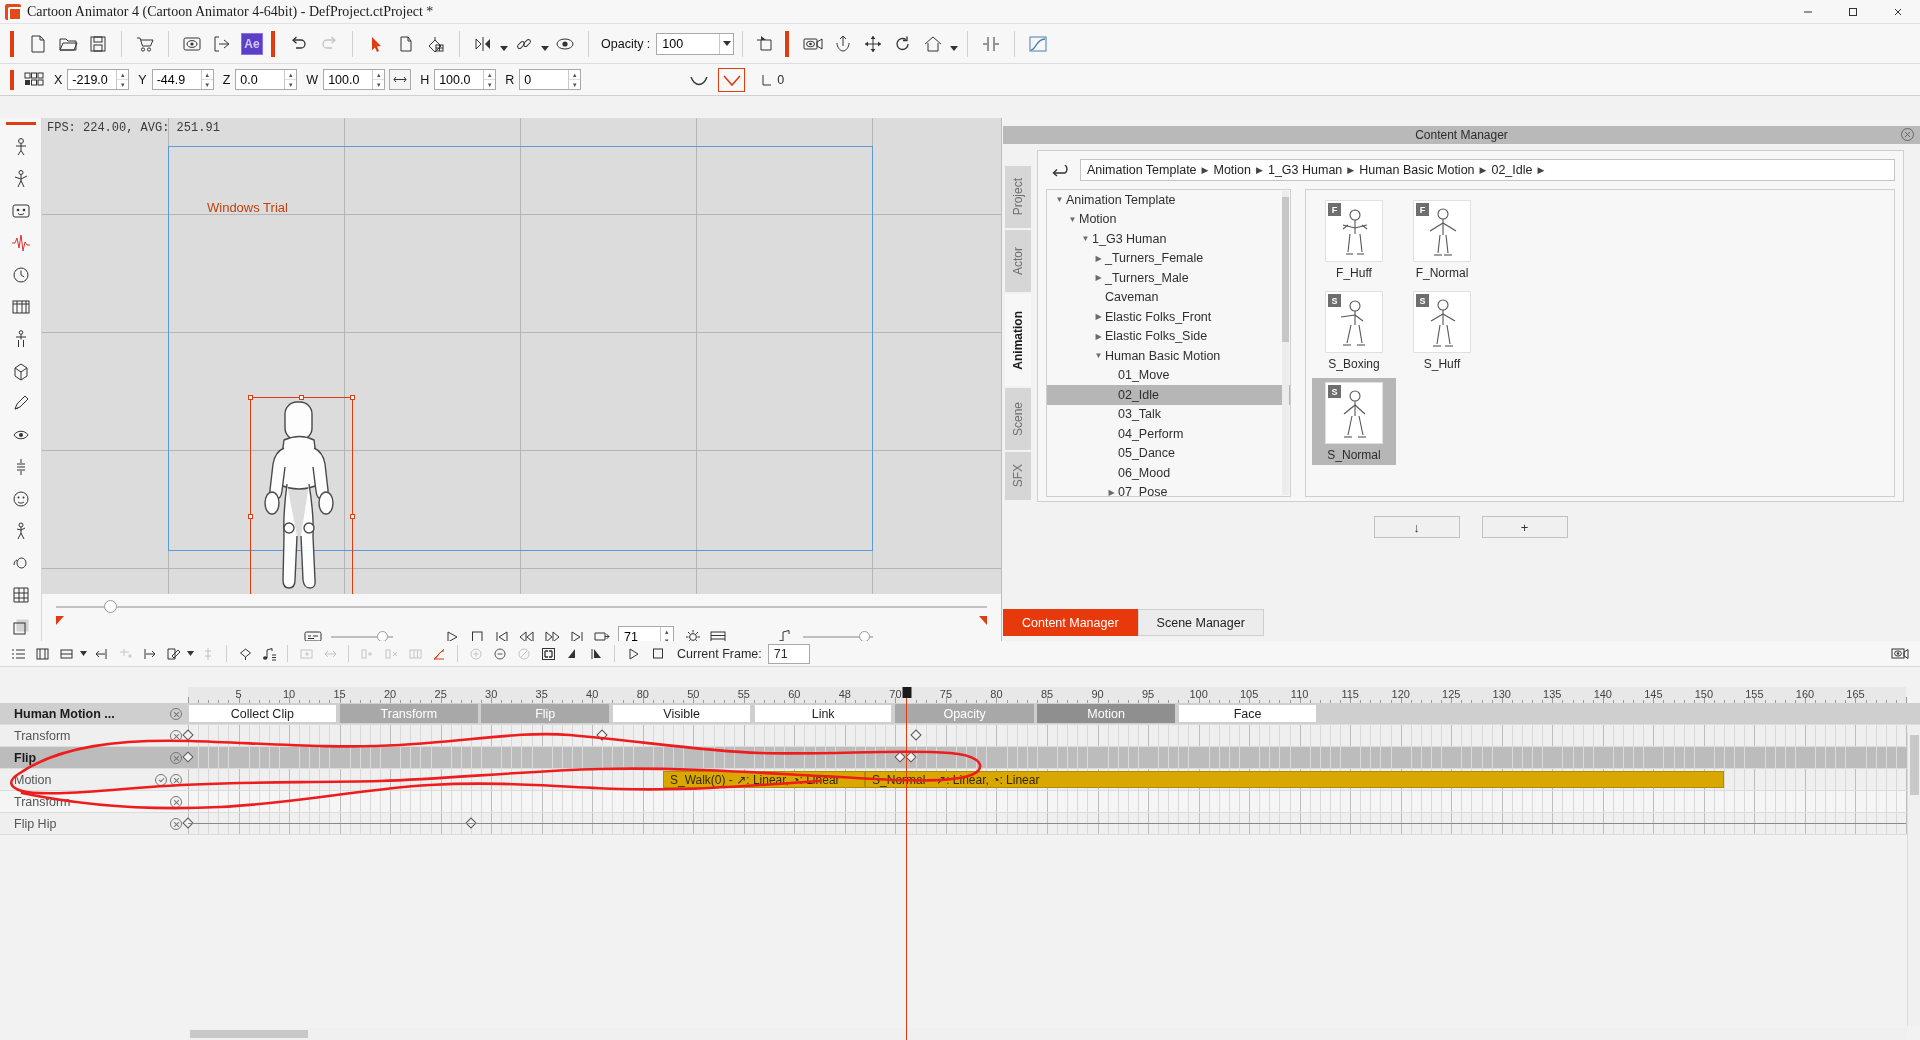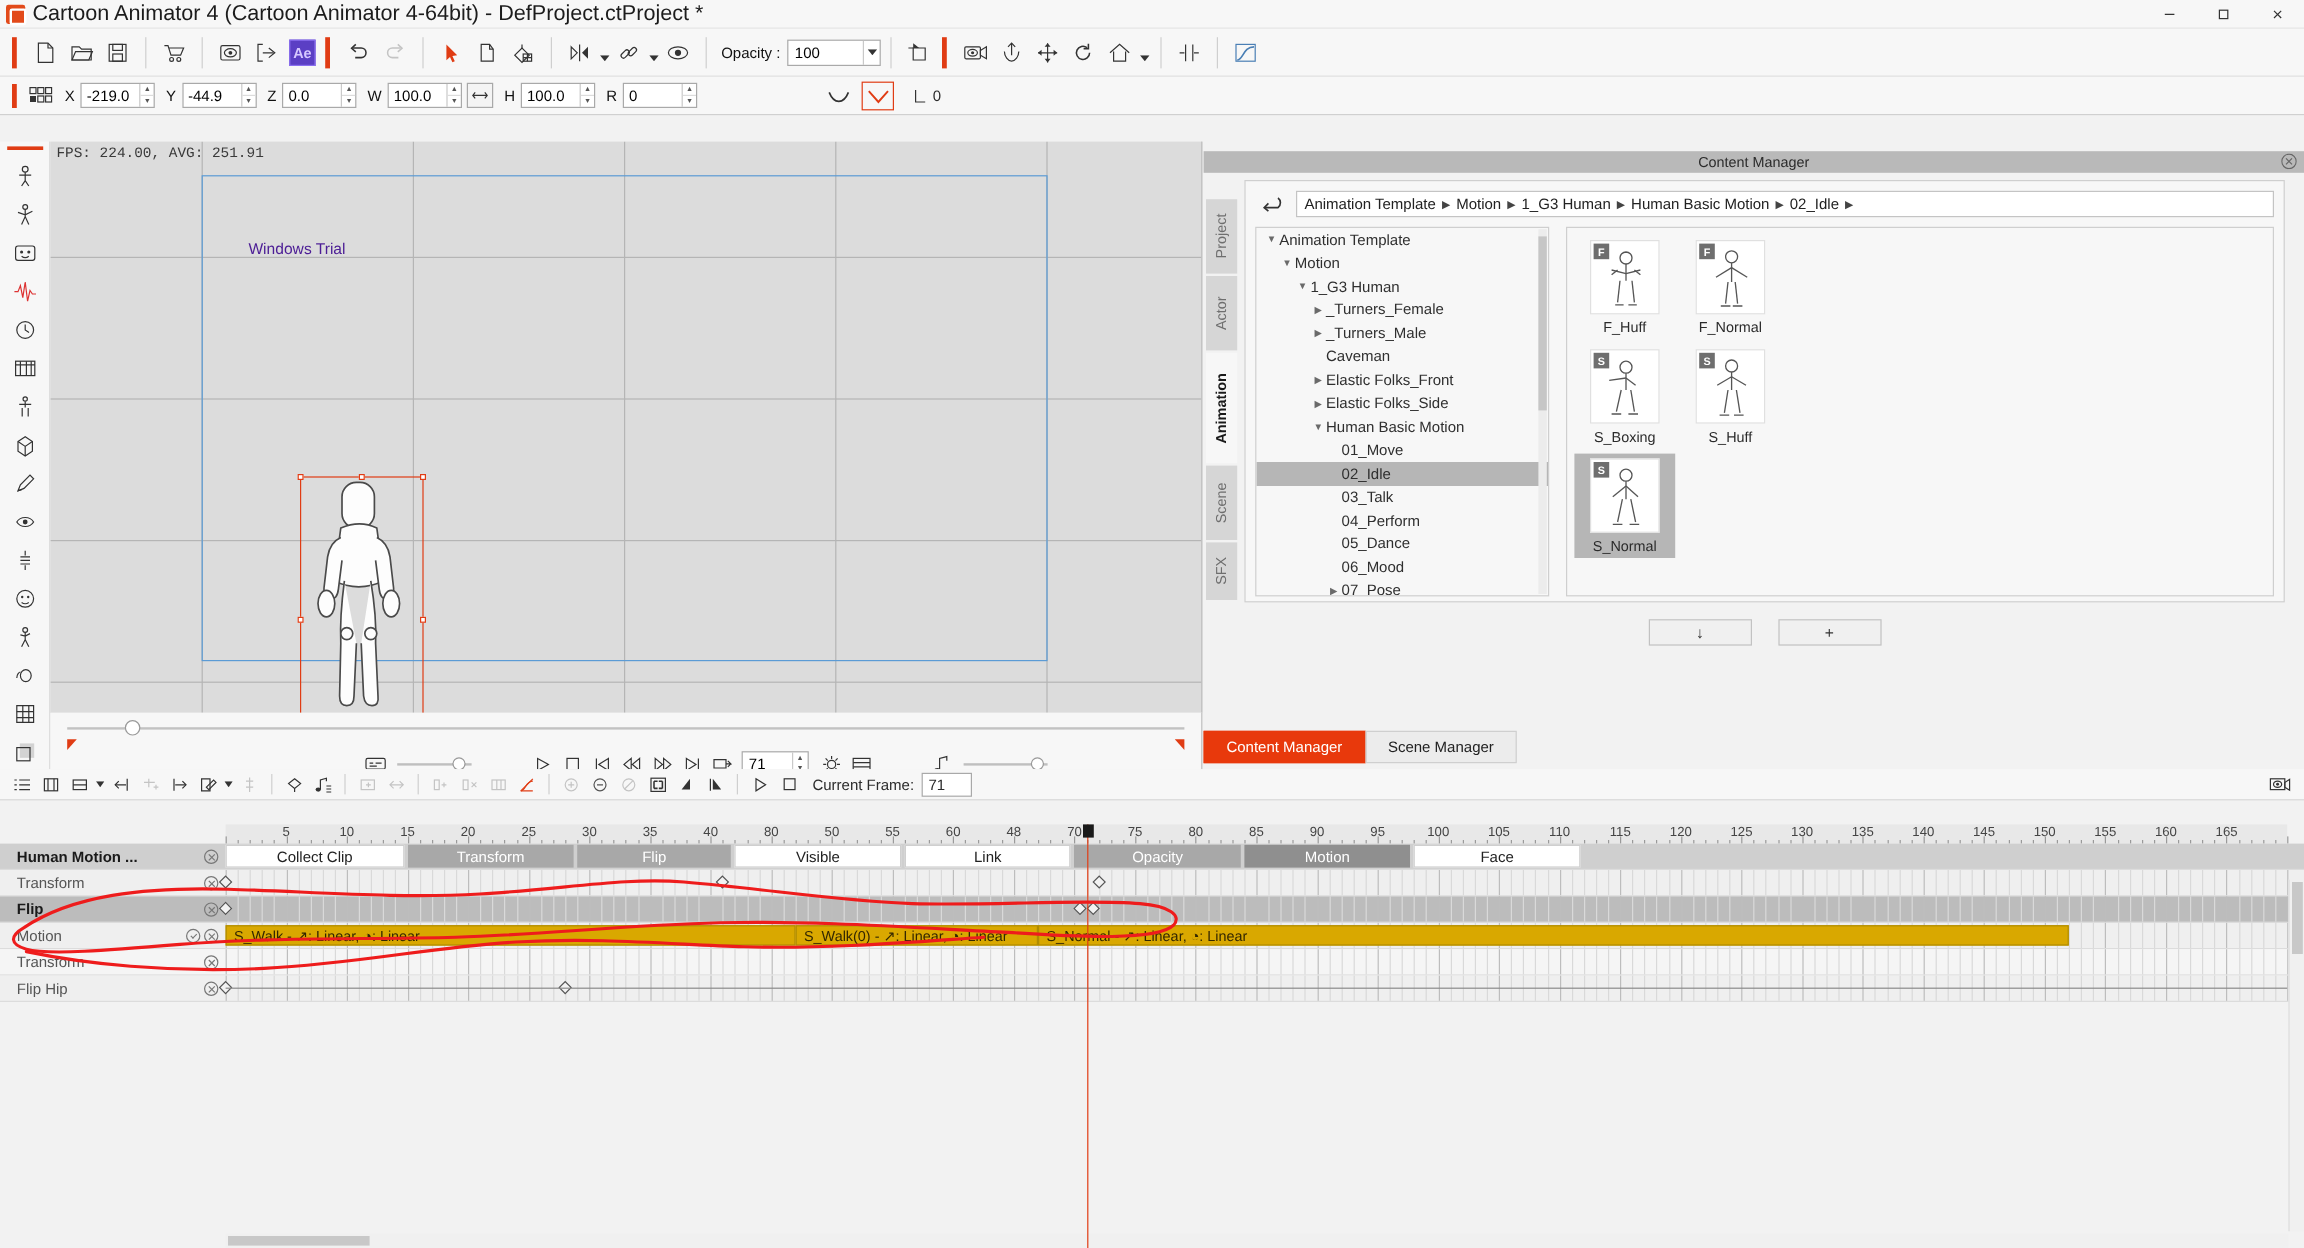--- a/index.html
+++ b/index.html
@@ -17,21 +17,21 @@
   .titlebar {
     height:24px; background:#f7f7f7; display:flex; align-items:center;
     border-bottom:1px solid #e2e2e2;
   }
   .app-icon {
     width:16px;height:16px;margin:0 6px 0 5px;background:#e24a1a;
     border-radius:2px;position:relative;flex:none;
   }
   .app-icon:after{content:"";position:absolute;left:3px;top:3px;width:10px;height:10px;
     border:2px solid #fff;border-radius:2px;}
-  .title-text { font-size:18px; color:#1c1c1c; }
+  .title-text { font-size:14px; color:#1c1c1c;font-family:Liberation Serif, serif; }
   .win-btns{margin-left:auto;display:flex;height:100%;}
   .win-btn{width:45px;height:100%;display:flex;align-items:center;justify-content:center;color:#333;}
   .win-btn svg{display:block;}
 
   
   .menubar{height:22px;background:#f7f7f7;display:flex;align-items:center;padding-left:6px;
     border-bottom:1px solid #e4e4e4;}
   .menu-item{padding:2px 10px;font-size:12.5px;color:#1f1f1f;cursor:default;}
 
   
@@ -73,21 +73,21 @@
   .rail-btn{width:42px;height:32px;display:flex;align-items:center;justify-content:center;}
 
   
   .viewport{position:absolute;left:42px;top:118px;width:960px;height:476px;background:#dcdcdc;
     border-right:1px solid #bdbdbd;overflow:hidden;}
   .fps{position:absolute;left:5px;top:3px;font:12px "Liberation Mono",monospace;color:#3a3a3a;z-index:5;}
   .vgrid{position:absolute;inset:0;}
   .vgrid i{position:absolute;background:#b5b5b5;}
   .safe{position:absolute;left:126px;top:28px;width:705px;height:405px;
     border:1px solid #5b9bd5;}
-  .watermark{position:absolute;left:165px;top:82px;font-size:13px;color:#4c1d95;}
+  .watermark{position:absolute;left:165px;top:82px;font-size:13px;color:#c2410c;}
   .charsel{position:absolute;left:208px;top:279px;width:103px;height:239px;border:1px solid #e03c14;}
   .charsel .h{position:absolute;width:5px;height:5px;background:#fff;border:1px solid #e03c14;}
 
   
   .playbar{position:absolute;left:42px;top:594px;width:960px;height:56px;background:#f7f7f7;
     border-right:1px solid #bdbdbd;border-bottom:1px solid #d2d2d2;}
   .tl-slider{position:absolute;left:14px;top:12px;right:14px;height:2px;background:#c2c2c2;}
   .tl-knob{position:absolute;left:48px;top:-6px;width:13px;height:13px;border-radius:50%;
     background:#fff;border:1px solid #999;}
   .mk-l{position:absolute;left:14px;top:22px;width:0;height:0;border-left:8px solid #e03c14;
@@ -1866,21 +1866,20 @@
                 <i style="left: 1637.15px;"></i>
                 <i style="left: 1647.26px;"></i>
                 <i style="left: 1657.36px;"></i>
                 <i class="b" style="left: 1667.47px;"></i>
                 <i style="left: 1677.58px;"></i>
                 <i style="left: 1687.68px;"></i>
                 <i style="left: 1697.79px;"></i>
                 <i style="left: 1707.89px;"></i>
                 <i class="b" style="left: 1718px;"></i>
               </div>
-              <div class="clip" style="left: 0px; width: 474.976px;">S_Walk - ↗: Linear, ◔: Linear</div>
               <div class="clip" style="left: 474.976px; width: 202.118px;">S_Walk(0) - ↗: Linear, ◔: Linear</div>
               <div class="clip" style="left: 677.094px; width: 859px;">S_Normal - ↗: Linear, ◔: Linear</div>
             </div>
           </div>
           <div class="track" style="top: 104px; background: rgb(245, 245, 245); border-bottom: 1px solid rgb(220, 220, 220);">
             <div class="tname">
               <div class="txt">Transform</div>
               <div class="ic-x"></div>
             </div>
             <div class="tlane">

